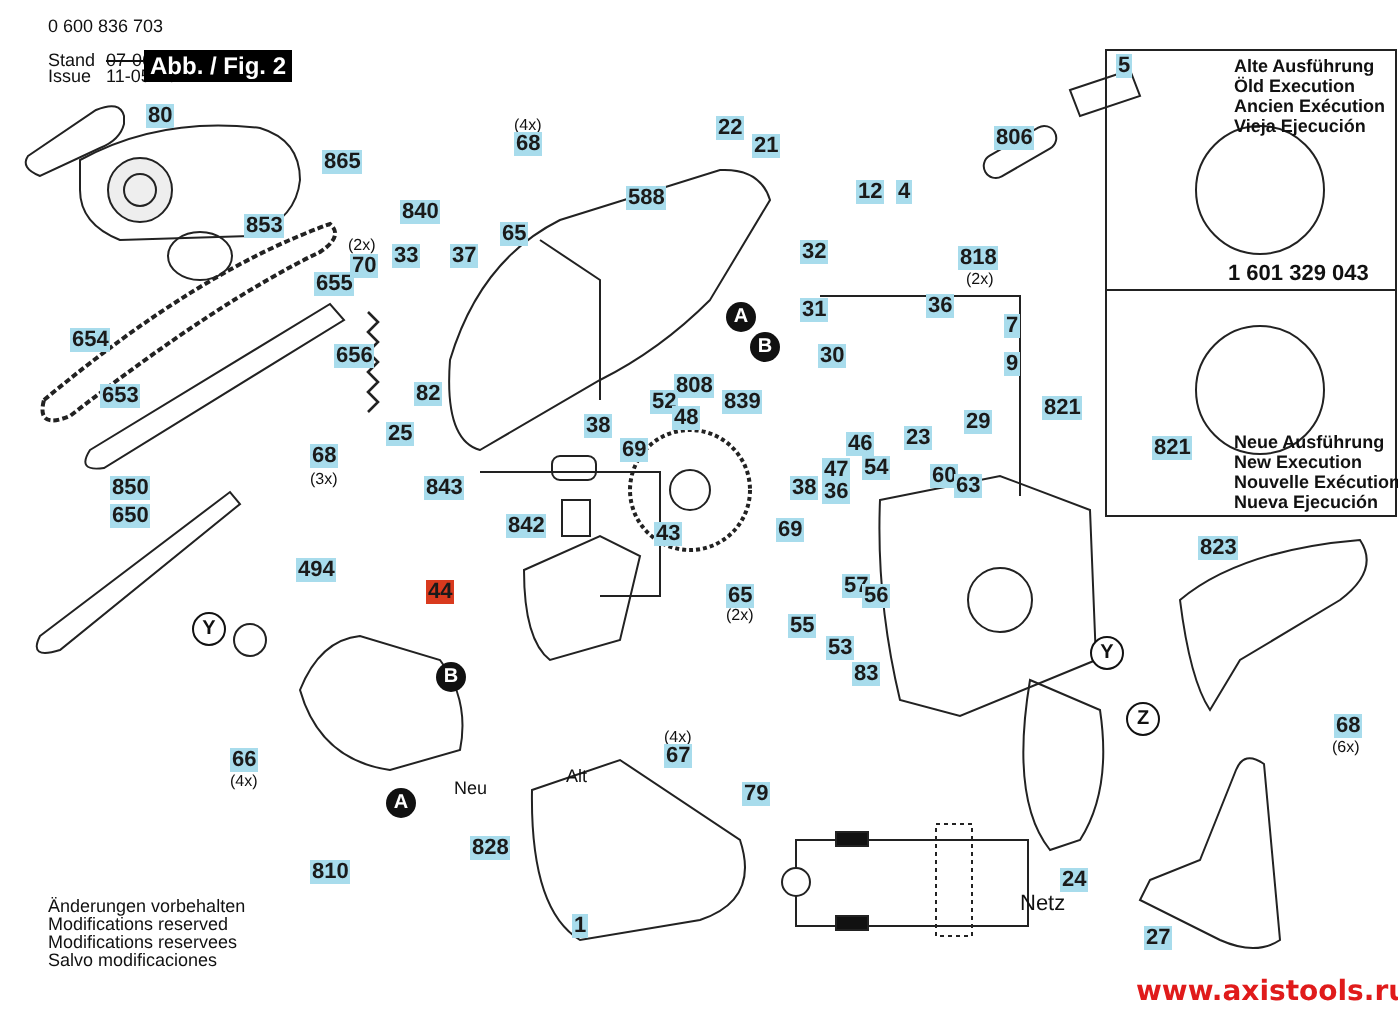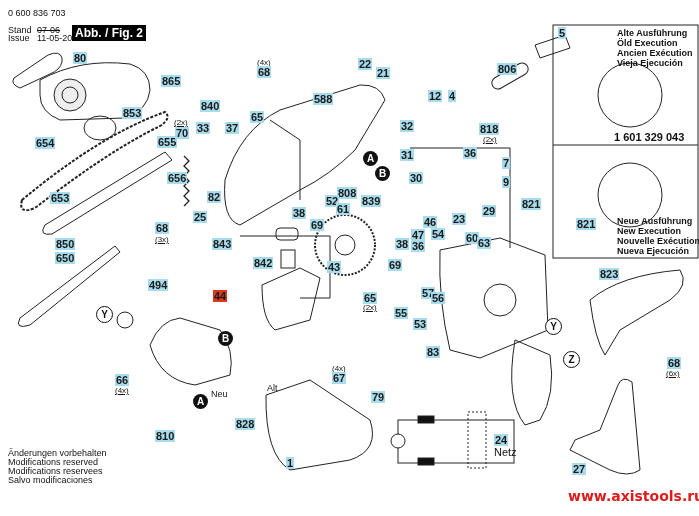--- a/index.html
+++ b/index.html
@@ -1,21 +1,21 @@
 <!DOCTYPE html>
 <html><head>
 <meta charset="utf-8">
 <style>
   html, body { margin: 0; padding: 0; background: #ffffff; }
   body { width: 699px; height: 516px; position: relative; overflow: hidden; font-family: "Liberation Sans", sans-serif; }
   #stage { position: absolute; left: 0; top: 0; width: 699px; height: 516px; }
   .lbl { position: absolute; font: bold 11px "Liberation Sans", sans-serif; background: #a8dcec; color: #1a1a1a; padding: 0 1px; line-height: 12px; white-space: nowrap; }
   .lbl.red { background: #d93a1e; color: #1a1a1a; }
-  .qty { position: absolute; font: 8px "Liberation Sans", sans-serif; color: #111; white-space: nowrap; text-decoration: underline; }
-  .txt { position: absolute; font: 9px "Liberation Sans", sans-serif; color: #111; white-space: nowrap; line-height: 10px; }
+  .qty { position: absolute; font: 8px "Liberation Sans", sans-serif; color: #111; white-space: nowrap; }
+  .txt { position: absolute; font: 9px "Liberation Sans", sans-serif; color: #111; white-space: nowrap; line-height: 10px; margin-left: 16px; }
   .boldtxt { position: absolute; font: bold 9px "Liberation Sans", sans-serif; color: #111; white-space: nowrap; line-height: 11px; }
   .fig { position: absolute; left: 72px; top: 25px; background: #000; color: #fff; font: bold 12px "Liberation Sans", sans-serif; padding: 1px 3px; }
   .circ { position: absolute; width: 15px; height: 15px; border-radius: 50%; text-align: center; font: bold 10px "Liberation Sans", sans-serif; line-height: 15px; }
   .circ.dark { background: #111; color: #fff; }
   .circ.light { background: #fff; color: #111; border: 1px solid #111; width: 15px; height: 15px; line-height: 15px; }
   .url { position: absolute; left: 568px; top: 488px; color: #e01b1b; font: bold 14px "DejaVu Sans", sans-serif; }
   .partno { position: absolute; font: bold 11px "Liberation Sans", sans-serif; color: #111; }
 </style>
 </head>
 <body>
@@ -106,21 +106,21 @@
 
 <div class="txt" style="left:8px;top:448px">Änderungen vorbehalten</div>
 <div class="txt" style="left:8px;top:457px">Modifications reserved</div>
 <div class="txt" style="left:8px;top:466px">Modifications reservees</div>
 <div class="txt" style="left:8px;top:475px">Salvo modificaciones</div>
 <div class="url">www.axistools.ru</div>
 
 <div class="lbl" style="left:73px;top:52px">80</div>
 <div class="lbl" style="left:161px;top:75px">865</div>
 <div class="lbl" style="left:122px;top:107px">853</div>
-<div class="lbl" style="left:35px;top:137px">654</div>
+<div class="lbl" style="left:35px;top:164px">654</div>
 <div class="lbl" style="left:157px;top:136px">655</div>
 <div class="lbl" style="left:50px;top:192px">653</div>
 <div class="lbl" style="left:167px;top:172px">656</div>
 <div class="qty" style="left:174px;top:118px">(2x)</div>
 <div class="lbl" style="left:175px;top:127px">70</div>
 <div class="lbl" style="left:155px;top:222px">68</div>
 <div class="qty" style="left:155px;top:235px">(3x)</div>
 <div class="lbl" style="left:55px;top:238px">850</div>
 <div class="lbl" style="left:55px;top:252px">650</div>
 <div class="lbl" style="left:200px;top:100px">840</div>
@@ -141,21 +141,21 @@
 <div class="lbl" style="left:479px;top:123px">818</div>
 <div class="qty" style="left:483px;top:135px">(2x)</div>
 <div class="lbl" style="left:400px;top:120px">32</div>
 <div class="lbl" style="left:400px;top:149px">31</div>
 <div class="circ dark" style="left:363px;top:151px">A</div>
 <div class="circ dark" style="left:375px;top:166px">B</div>
 <div class="lbl" style="left:337px;top:187px">808</div>
 <div class="lbl" style="left:361px;top:195px">839</div>
 <div class="lbl" style="left:292px;top:207px">38</div>
 <div class="lbl" style="left:325px;top:195px">52</div>
-<div class="lbl" style="left:336px;top:203px">61</div>
+<div class="lbl" style="left:336px;top:203px">48</div>
 <div class="lbl" style="left:310px;top:219px">69</div>
 <div class="lbl" style="left:212px;top:238px">843</div>
 <div class="lbl" style="left:253px;top:257px">842</div>
 <div class="lbl" style="left:327px;top:261px">43</div>
 <div class="lbl red" style="left:213px;top:290px">44</div>
 <div class="lbl" style="left:463px;top:147px">36</div>
 <div class="lbl" style="left:502px;top:157px">7</div>
 <div class="lbl" style="left:409px;top:172px">30</div>
 <div class="lbl" style="left:502px;top:176px">9</div>
 <div class="lbl" style="left:482px;top:205px">29</div>
@@ -168,37 +168,37 @@
 <div class="lbl" style="left:395px;top:238px">38</div>
 <div class="lbl" style="left:388px;top:259px">69</div>
 <div class="lbl" style="left:465px;top:232px">60</div>
 <div class="lbl" style="left:477px;top:237px">63</div>
 <div class="lbl" style="left:363px;top:292px">65</div>
 <div class="qty" style="left:363px;top:303px">(2x)</div>
 <div class="lbl" style="left:421px;top:287px">57</div>
 <div class="lbl" style="left:431px;top:292px">56</div>
 <div class="lbl" style="left:394px;top:307px">55</div>
 <div class="lbl" style="left:413px;top:318px">53</div>
-<div class="lbl" style="left:426px;top:346px">83</div>
+<div class="lbl" style="left:426px;top:331px">83</div>
 <div class="lbl" style="left:148px;top:279px">494</div>
 <div class="circ light" style="left:96px;top:306px">Y</div>
 <div class="circ dark" style="left:218px;top:331px">B</div>
 <div class="lbl" style="left:115px;top:374px">66</div>
 <div class="qty" style="left:115px;top:386px">(4x)</div>
 <div class="circ dark" style="left:193px;top:394px">A</div>
 <div class="lbl" style="left:155px;top:430px">810</div>
 <div class="txt" style="left:211px;top:389px">Neu</div>
 <div class="txt" style="left:267px;top:383px">Alt</div>
 <div class="lbl" style="left:235px;top:418px">828</div>
 <div class="qty" style="left:332px;top:364px">(4x)</div>
 <div class="lbl" style="left:332px;top:372px">67</div>
 <div class="lbl" style="left:371px;top:391px">79</div>
 <div class="lbl" style="left:286px;top:457px">1</div>
 <div class="txt" style="left:494px;top:447px;font-size:11px">Netz</div>
-<div class="lbl" style="left:494px;top:434px">24</div>
+<div class="lbl" style="left:530px;top:434px">24</div>
 <div class="lbl" style="left:572px;top:463px">27</div>
 <div class="circ light" style="left:563px;top:351px">Z</div>
 <div class="circ light" style="left:545px;top:318px">Y</div>
 <div class="lbl" style="left:599px;top:268px">823</div>
 <div class="lbl" style="left:667px;top:357px">68</div>
 <div class="qty" style="left:666px;top:369px">(6x)</div>
 
 </div>
 
 </body></html>

